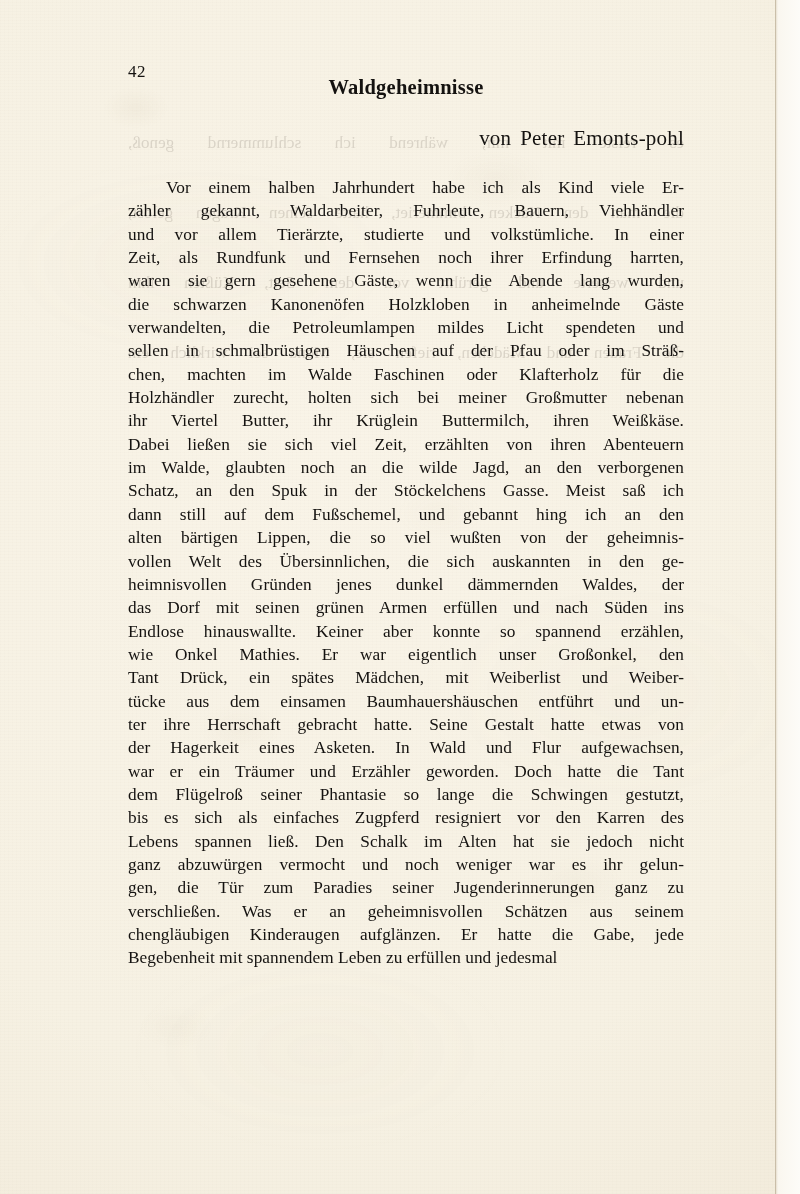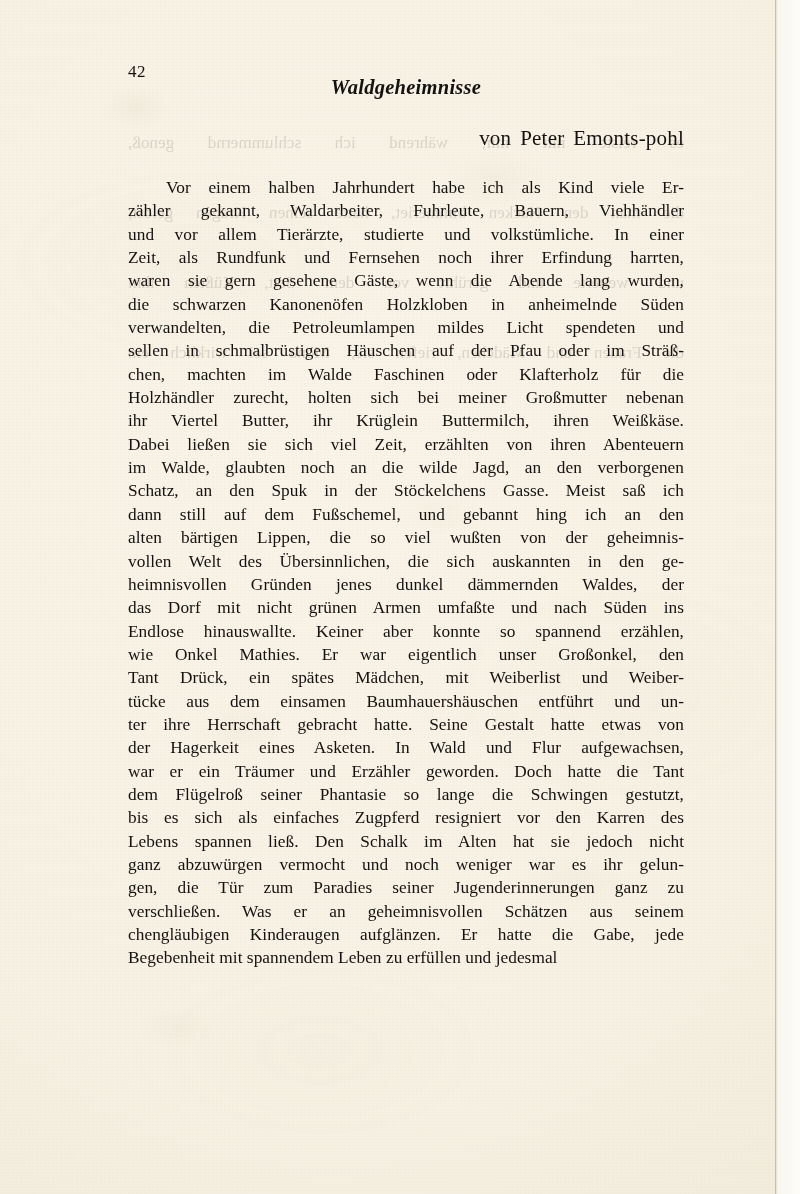--- a/index.html
+++ b/index.html
@@ -93,21 +93,20 @@
 
   .doc-title {
     position: absolute;
     left: 128px;
     top: 76px;
     width: 556px;
     text-align: center;
     font-size: 20.5px;
     font-weight: bold;
     letter-spacing: .25px;
-    font-style: italic;
   }
 
   .byline {
     position: absolute;
     left: 128px;
     top: 126px;
     width: 556px;
     text-align: right;
     font-size: 21px;
     word-spacing: 3.5px;
@@ -174,34 +173,34 @@
   <div class="folio">42</div>
   <div class="doc-title">Waldgeheimnisse</div>
   <div class="byline">von Peter Emonts-pohl</div>
 
   <div class="body-block">
     <span class="ln indent">Vor einem halben Jahrhundert habe ich als Kind viele Er-</span>
     <span class="ln">zähler gekannt, Waldarbeiter, Fuhrleute, Bauern, Viehhändler</span>
     <span class="ln">und vor allem Tierärzte, studierte und volkstümliche. In einer</span>
     <span class="ln">Zeit, als Rundfunk und Fernsehen noch ihrer Erfindung harrten,</span>
     <span class="ln">waren sie gern gesehene Gäste, wenn die Abende lang wurden,</span>
-    <span class="ln">die schwarzen Kanonenöfen Holzkloben in anheimelnde Süden</span>
+    <span class="ln">die schwarzen Kanonenöfen Holzkloben in anheimelnde Gäste</span>
     <span class="ln">verwandelten, die Petroleumlampen mildes Licht spendeten und</span>
     <span class="ln">sellen in schmalbrüstigen Häuschen auf der Pfau oder im Sträß-</span>
     <span class="ln">chen, machten im Walde Faschinen oder Klafterholz für die</span>
     <span class="ln">Holzhändler zurecht, holten sich bei meiner Großmutter nebenan</span>
     <span class="ln">ihr Viertel Butter, ihr Krüglein Buttermilch, ihren Weißkäse.</span>
     <span class="ln">Dabei ließen sie sich viel Zeit, erzählten von ihren Abenteuern</span>
     <span class="ln">im Walde, glaubten noch an die wilde Jagd, an den verborgenen</span>
     <span class="ln">Schatz, an den Spuk in der Stöckelchens Gasse. Meist saß ich</span>
     <span class="ln">dann still auf dem Fußschemel, und gebannt hing ich an den</span>
     <span class="ln">alten bärtigen Lippen, die so viel wußten von der geheimnis-</span>
     <span class="ln">vollen Welt des Übersinnlichen, die sich auskannten in den ge-</span>
     <span class="ln">heimnisvollen Gründen jenes dunkel dämmernden Waldes, der</span>
-    <span class="ln">das Dorf mit nicht grünen Armen umfaßte und nach Süden ins</span>
+    <span class="ln">das Dorf mit seinen grünen Armen erfüllen und nach Süden ins</span>
     <span class="ln">Endlose hinauswallte. Keiner aber konnte so spannend erzählen,</span>
     <span class="ln">wie Onkel Mathies. Er war eigentlich unser Großonkel, den</span>
     <span class="ln">Tant Drück, ein spätes Mädchen, mit Weiberlist und Weiber-</span>
     <span class="ln">tücke aus dem einsamen Baumhauershäuschen entführt und un-</span>
     <span class="ln">ter ihre Herrschaft gebracht hatte. Seine Gestalt hatte etwas von</span>
     <span class="ln">der Hagerkeit eines Asketen. In Wald und Flur aufgewachsen,</span>
     <span class="ln">war er ein Träumer und Erzähler geworden. Doch hatte die Tant</span>
     <span class="ln">dem Flügelroß seiner Phantasie so lange die Schwingen gestutzt,</span>
     <span class="ln">bis es sich als einfaches Zugpferd resigniert vor den Karren des</span>
     <span class="ln">Lebens spannen ließ. Den Schalk im Alten hat sie jedoch nicht</span>

